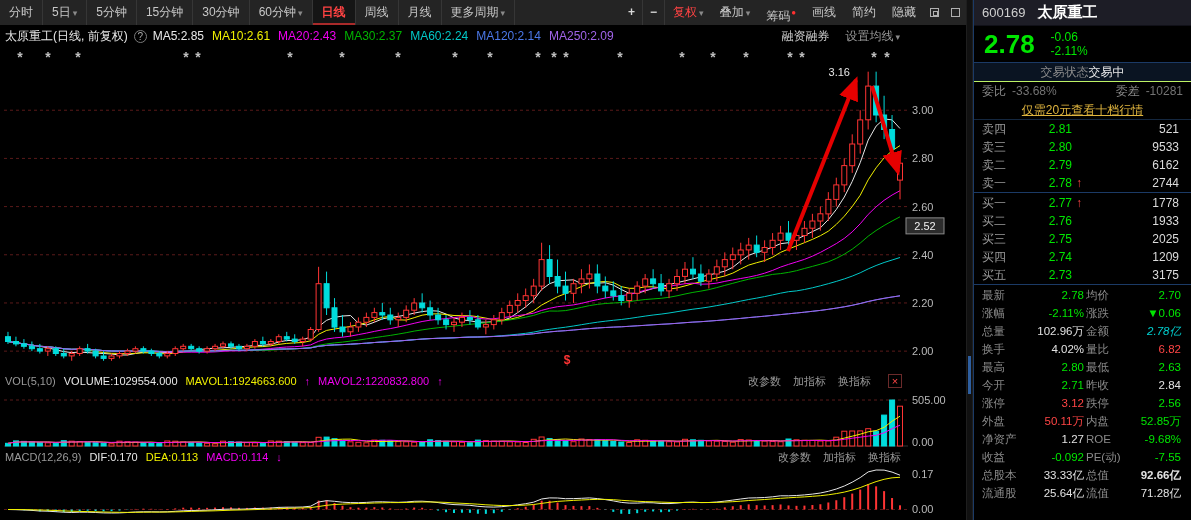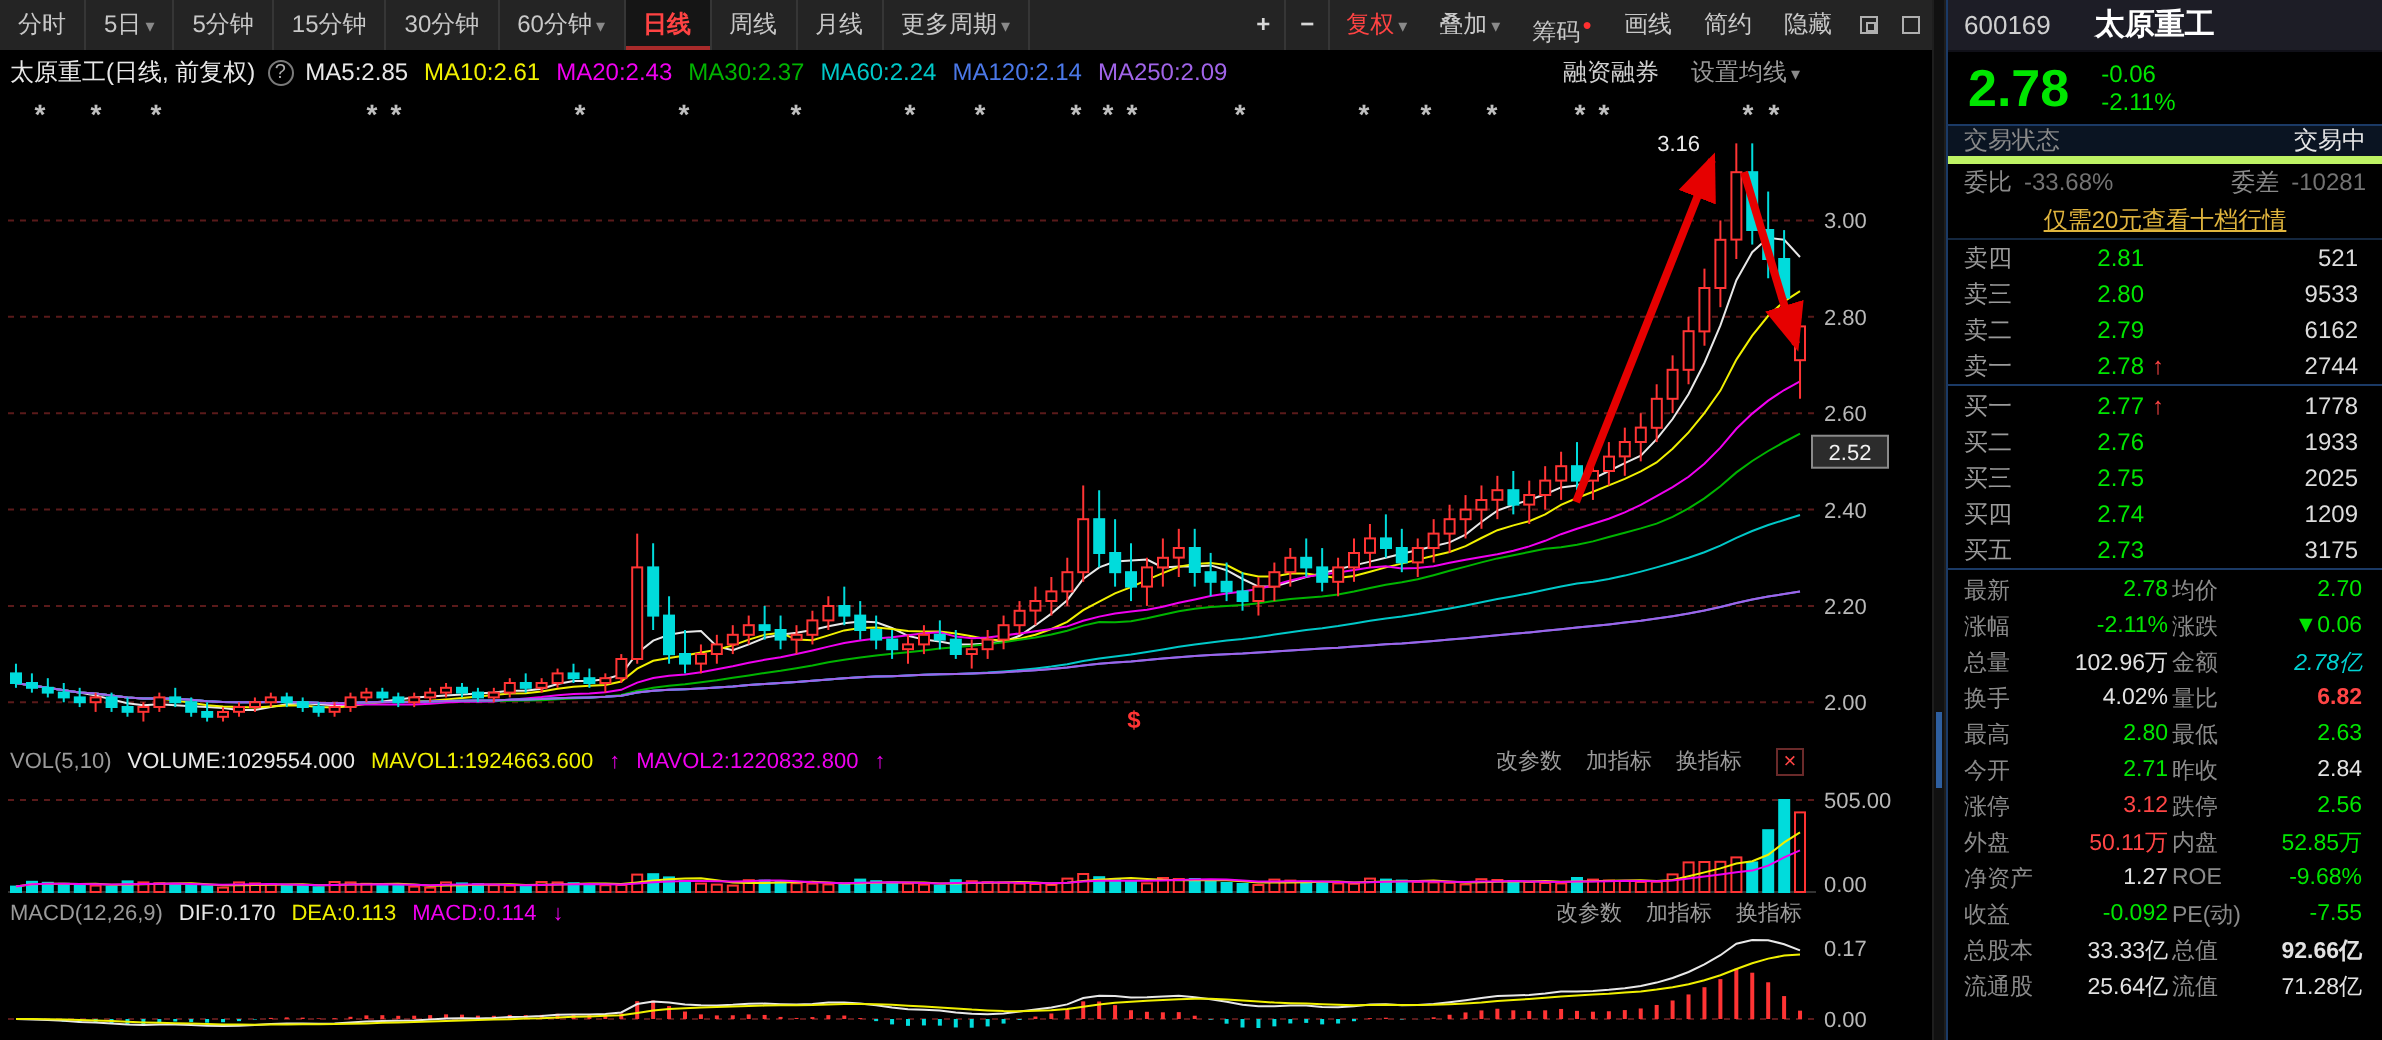--- a/index.html
+++ b/index.html
@@ -40,27 +40,27 @@
 .white{color:#e8e8e8}.yellow{color:#f0f000}.magenta{color:#f000f0}.grn{color:#737373}
 .arrow{font-weight:bold}
 .ph-actions{margin-left:auto;display:inline-flex;gap:2px}
 .ph-action{color:#9a9a9a;padding:0 5px;cursor:default}
 .ph-close{color:#ff4545;border:1px solid #6a2a2a;width:14px;height:14px;line-height:12px;text-align:center;margin:0 4px;font-size:11px;cursor:default}
 
 .vdivider{width:7px;height:520px;background:#111;border-left:1px solid #1e1e1e;border-right:1px solid #1e1e1e;position:relative}
 .vdivider .handle{position:absolute;top:356px;left:1px;width:3px;height:38px;background:#2e5fa0}
 
 .qpanel{width:218px;height:520px;background:#000;border-left:1px solid #1b3a66;display:flex;flex-direction:column;font-size:12px}
-.qp-header{height:26px;background:#1d1d26;display:flex;align-items:center;gap:22px;padding:0 8px;border-bottom:1px solid #101018}
+.qp-header{height:26px;background:#1d1d26;display:flex;align-items:center;gap:12px;padding:0 8px;border-bottom:1px solid #101018}
 .qp-code{color:#cfcfcf;font-size:13px}
 .qp-name{color:#fff;font-size:15px;font-weight:bold}
 .qp-price-row{height:36px;display:flex;align-items:center;padding:0 10px;gap:16px}
 .qp-price{color:#00e600;font-size:26px;font-weight:bold}
 .qp-chg{display:flex;flex-direction:column;line-height:14px;color:#00e600;font-size:12px}
-.qp-status{height:20px;display:flex;align-items:center;justify-content:space-between;padding:0 8px;border-top:1px solid #1b3a66;border-bottom:4px solid #bef264;background:#0a1422}
+.qp-status{height:20px;display:flex;align-items:center;justify-content:center;padding:0 8px;border-top:1px solid #1b3a66;border-bottom:1px solid #bef264;background:#0a1422}
 .qp-weibi{height:18px;display:flex;align-items:center;padding:0 8px;gap:6px}
 .lbl{color:#8a8a8a}
 .qp-weibi .sp{flex:1}
 .qp-promo{height:20px;line-height:20px;text-align:center;color:#e0b53e;text-decoration:underline;font-size:12px;cursor:default;border-bottom:1px solid #14273f}
 .ob-row{height:18px;display:flex;align-items:center;padding:0 8px}
 .ob-l{width:34px;color:#9a9a9a}
 .ob-p{width:56px;text-align:right;color:#00e600}
 .ob-a{width:14px;text-align:center;color:#ff4545;font-weight:bold}
 .ob-v{flex:1;text-align:right;color:#dcdcdc;padding-right:4px}
 .qp-div{border-top:1px solid #1b3a66;height:2px}
@@ -768,21 +768,21 @@
         <div class="st-row">
           <span class="st-l">总量</span>
           <span class="st-v" style="color: rgb(226, 226, 226);">102.96万</span>
           <span class="st-l">金额</span>
           <span class="st-v" style="color: rgb(0, 210, 210); font-style: italic;">2.78亿</span>
         </div>
         <div class="st-row">
           <span class="st-l">换手</span>
           <span class="st-v" style="color: rgb(226, 226, 226);">4.02%</span>
           <span class="st-l">量比</span>
-          <span class="st-v" style="color: rgb(255, 69, 69); font-weight: bold;">6.82</span>
+          <span class="st-v" style="color: rgb(255, 69, 69);">6.82</span>
         </div>
         <div class="st-row">
           <span class="st-l">最高</span>
           <span class="st-v" style="color: rgb(0, 230, 0);">2.80</span>
           <span class="st-l">最低</span>
           <span class="st-v" style="color: rgb(0, 230, 0);">2.63</span>
         </div>
         <div class="st-row">
           <span class="st-l">今开</span>
           <span class="st-v" style="color: rgb(0, 230, 0);">2.71</span>

